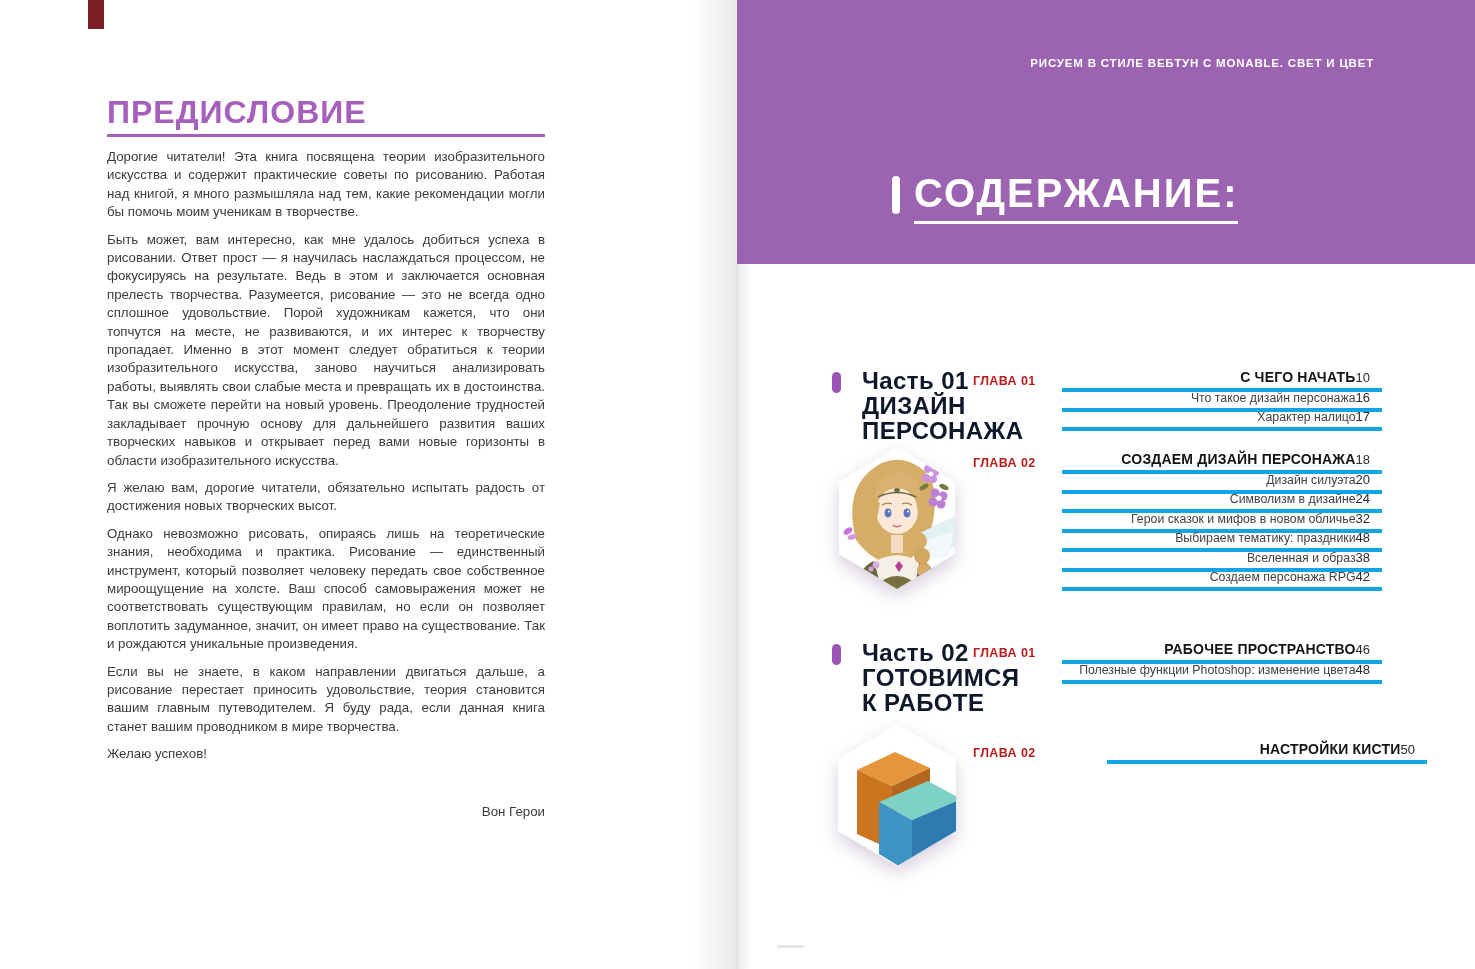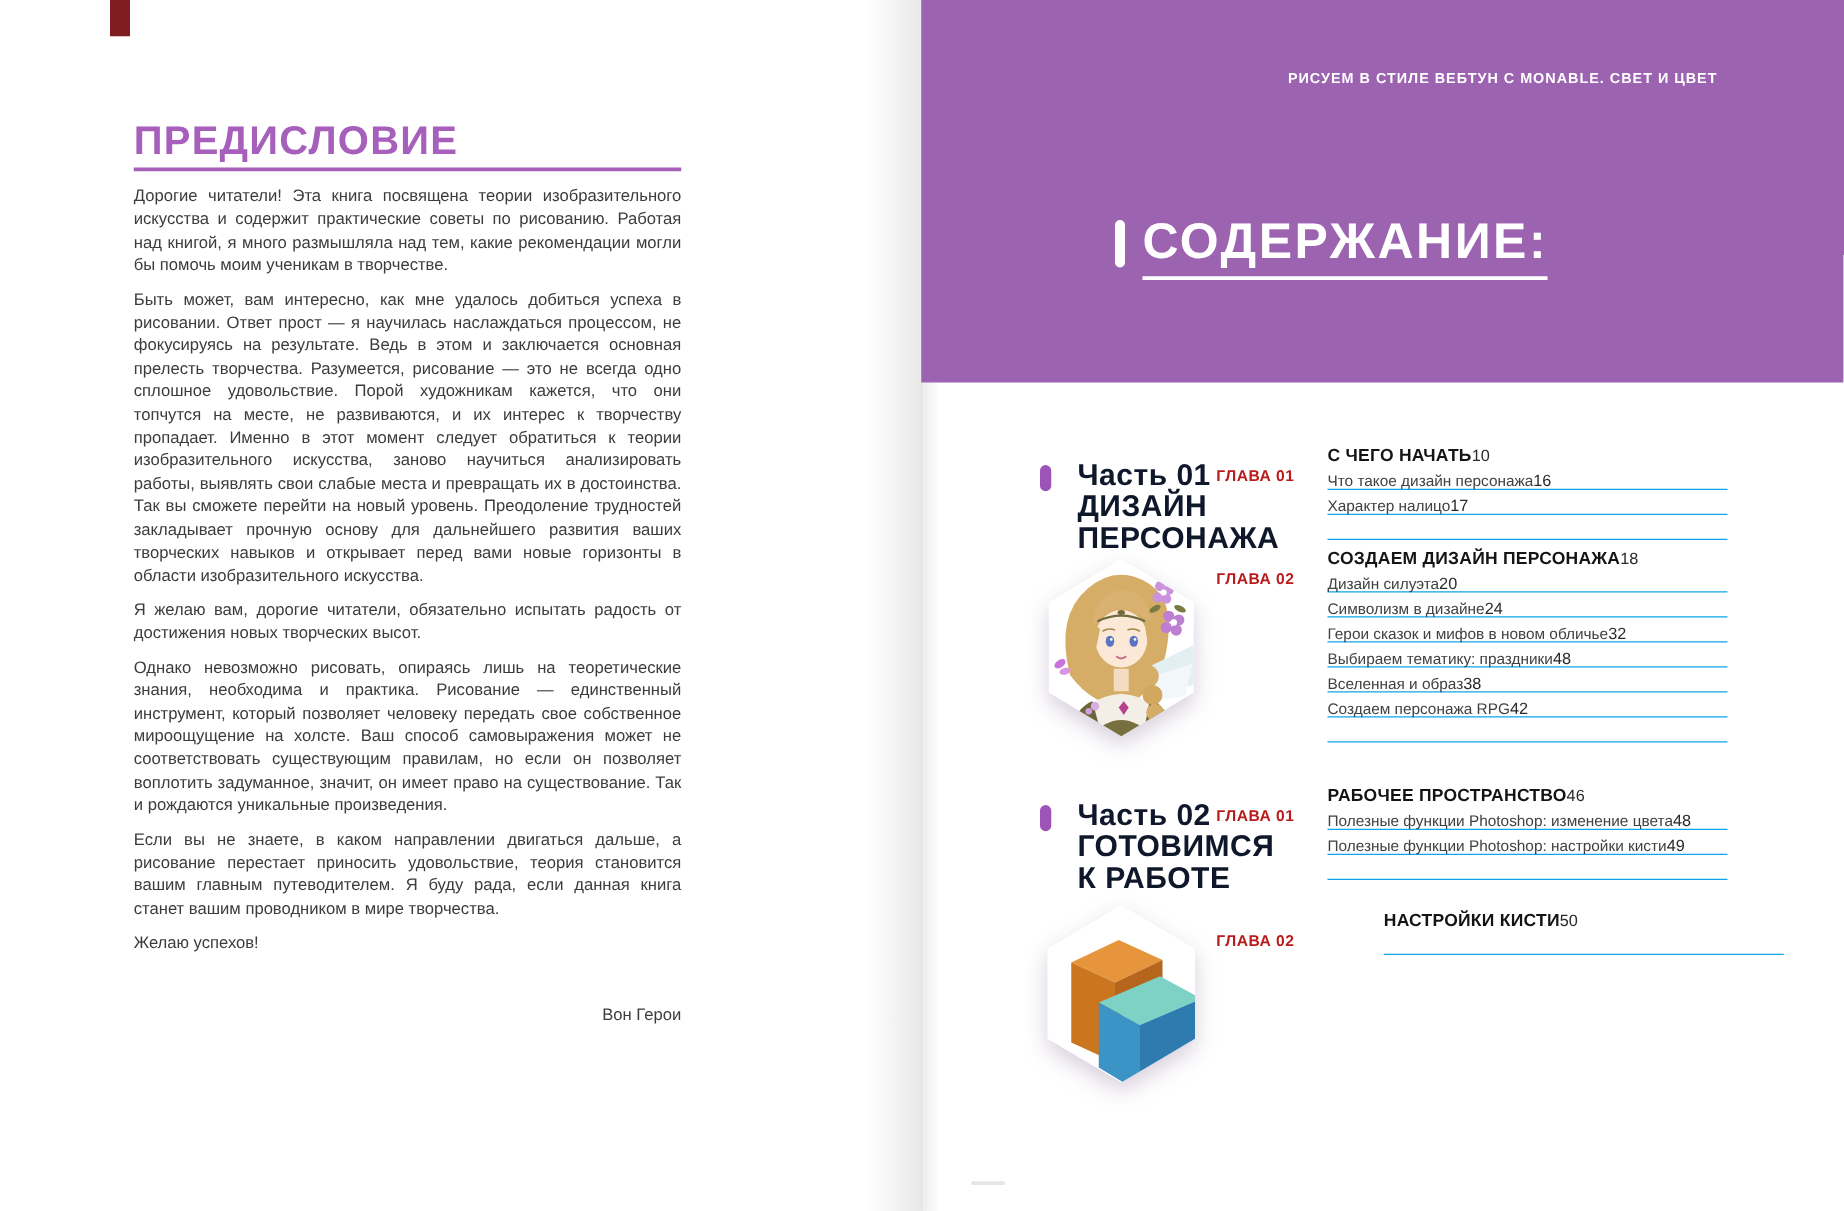--- a/index.html
+++ b/index.html
@@ -15,40 +15,40 @@
   .preface h1{margin:0; font-size:32px; line-height:34px; font-weight:bold; color:#a75fbc; letter-spacing:1px;}
   .title-rule{height:3px; background:#a75fbc; margin-top:5px; width:438px;}
   .preface .body{margin-top:11px;}
   .preface p{margin:0 0 9px 0; font-size:13.3px; line-height:18.4px; color:#3c3c3c; text-align:justify;}
   .signature{margin-top:40px; text-align:right; font-size:13.3px; color:#3c3c3c;}
 
   
   .page-right{position:absolute; left:737px; top:0; width:738px; height:969px; background:#ffffff;}
   .spine-shadow-right{position:absolute; left:0; top:0; bottom:0; width:14px;
     background:linear-gradient(to right, rgba(0,0,0,0.07), rgba(0,0,0,0)); border-left:1px solid #dcdcdc;}
-  .banner{position:absolute; left:0; top:0; width:738px; height:306px; background:#9c63b1;}
+  .banner{position:absolute; left:0; top:0; width:738px; height:264px; background:#9c63b1;}
   .running-head{position:absolute; top:57px; right:101px; font-size:11.5px; font-weight:bold;
     color:#ffffff; letter-spacing:0.8px; white-space:nowrap;}
   .toc-title{position:absolute; left:155px; top:172px; display:flex; align-items:flex-start;}
   .toc-title .bar{display:inline-block; width:8px; height:38px; background:#ffffff; border-radius:5px;
     margin-right:14px; margin-top:4px;}
   .toc-title .txt{font-size:40px; font-weight:bold; color:#ffffff; letter-spacing:2px;
     border-bottom:3px solid #ffffff; padding-bottom:7px; line-height:42px;}
 
   
   .part-name{position:absolute; left:95px; width:180px;}
   .part-name .pill{position:absolute; left:0; top:4px; width:9px; height:21px; background:#9d54b6; border-radius:5px;}
   .part-name .lines{margin-left:30px; font-size:24px; line-height:25px; font-weight:bold;
     color:#0f172a; letter-spacing:0.4px;}
   .glava{position:absolute; left:236px; font-size:12.5px; font-weight:bold; color:#b91c1c; letter-spacing:0.4px;}
 
   
   .chap{position:absolute; left:325px; width:320px;}
-  .row{display:flex; justify-content:flex-start; align-items:flex-end;
-    border-bottom:1px solid #0ea5e9; box-sizing:border-box; padding-bottom:19px;}
+  .row{display:flex; justify-content:flex-end; align-items:flex-end;
+    border-bottom:4px solid #0ea5e9; box-sizing:border-box; padding-bottom:3px;}
   .row.head{height:23px;}
   .row.head .lbl{font-size:14px; font-weight:bold; color:#141414; letter-spacing:0.2px;}
   .row.item{height:19.5px;}
   .row.item .lbl{font-size:12.3px; color:#414141;}
   .row .pg{font-size:13px; color:#2a2a2a; padding-right:12px;}
 
   .hexa{position:absolute; filter:drop-shadow(0 7px 9px rgba(110,80,130,0.28));}
   .dash{position:absolute; left:40px; top:945px; width:27px; height:3px; background:#e6e6e6; border-radius:2px;}
 </style>
 </head>
@@ -213,24 +213,20 @@
     <div class="glava" style="top:646px;">ГЛАВА 01</div>
     <div class="chap" style="top:641px;">
       <div class="row head">
         <span class="lbl">РАБОЧЕЕ ПРОСТРАНСТВО</span>
         <span class="pg">46</span>
       </div>
       <div class="row item">
         <span class="lbl">Полезные функции Photoshop: изменение цвета</span>
         <span class="pg">48</span>
       </div>
-      <div class="row item">
-        <span class="lbl">Полезные функции Photoshop: настройки кисти</span>
-        <span class="pg">49</span>
-      </div>
     </div>
 
     <div class="glava" style="top:746px;">ГЛАВА 02</div>
     <div class="chap" style="top:741px;margin-left:45px;">
       <div class="row head">
         <span class="lbl">НАСТРОЙКИ КИСТИ</span>
         <span class="pg">50</span>
       </div>
     </div>
 

